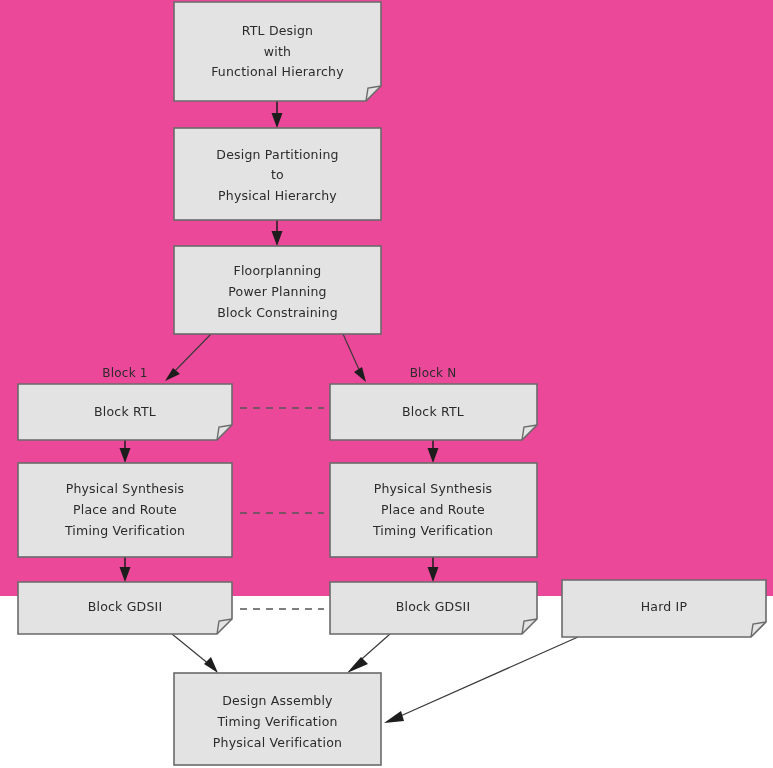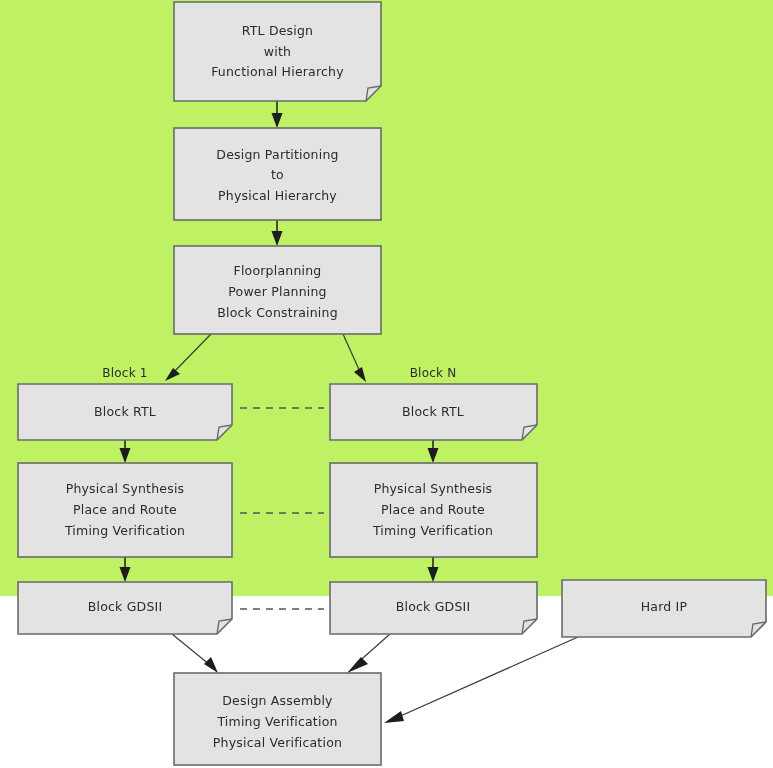--- a/index.html
+++ b/index.html
@@ -10,21 +10,21 @@
   body {
     width: 773px;
     height: 768px;
     font-family: "DejaVu Sans", sans-serif;
     overflow: hidden;
   }
   #canvas {
     position: relative;
     width: 773px;
     height: 596px;
-    background: #bef264;
+    background: #ec4899;
   }
   #diagram {
     position: absolute;
     top: 0;
     left: 0;
     width: 773px;
     height: 768px;
   }
   .node-label {
     font-family: "DejaVu Sans", sans-serif;

